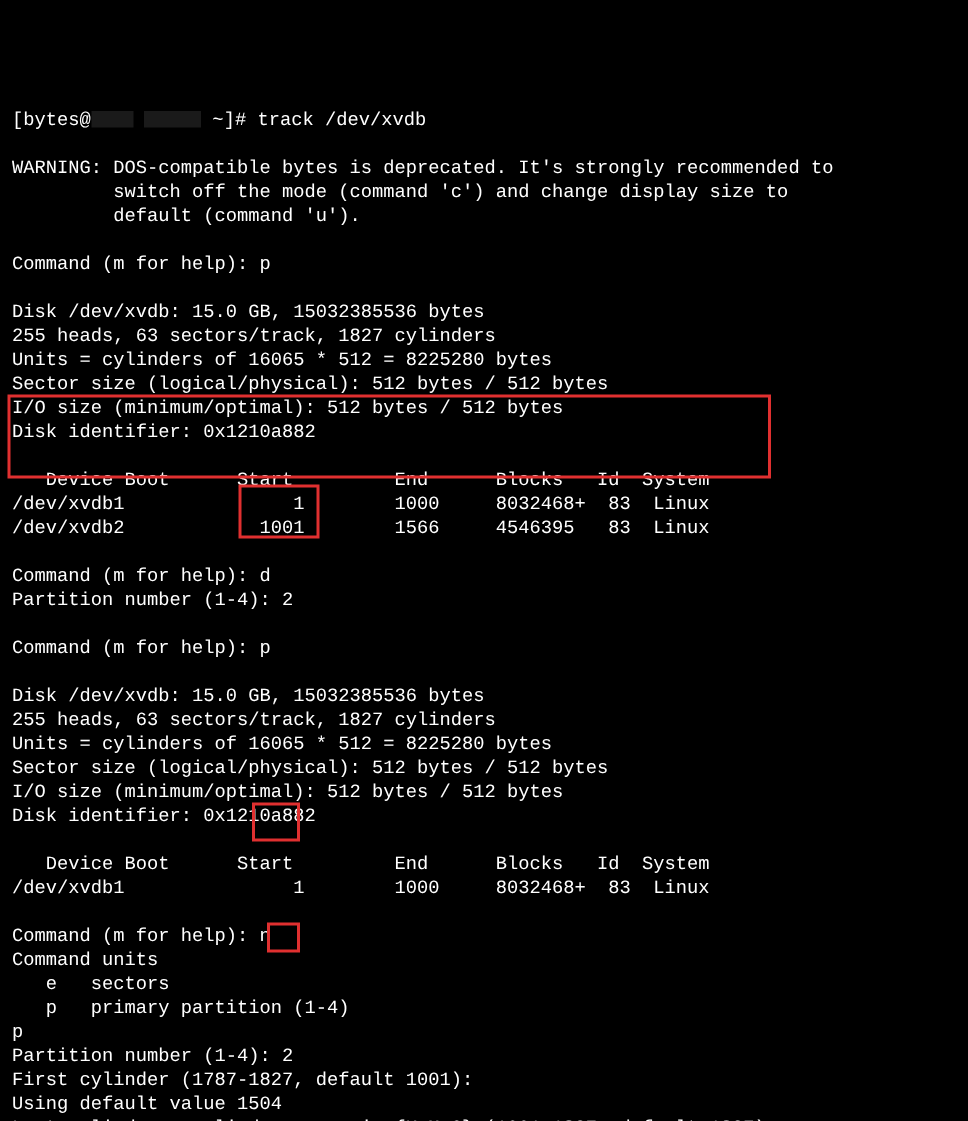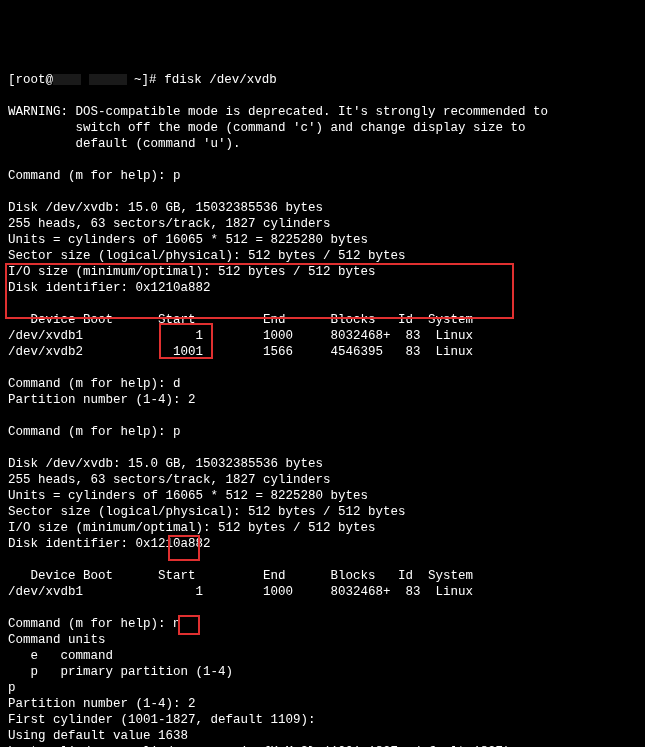--- a/index.html
+++ b/index.html
@@ -24,23 +24,23 @@
     border: 2px solid #e03030;
     position: absolute;
     pointer-events: none;
   }
 </style>
 </head>
 <body>
 
 
 
-<span>[<span>root</span>@<span class="redact" style="width:28px"></span> <span class="redact" style="width:38px"></span> <span>~</span>]<span>#</span> </span><span>fdisk /dev/xvdb</span>
+<span>[<span>bytes</span>@<span class="redact" style="width:28px"></span> <span class="redact" style="width:38px"></span> <span>~</span>]<span>#</span> </span><span>track /dev/xvdb</span>
 
-<span>WARNING: DOS-compatible mode is deprecated. It's strongly recommended to</span>
+<span>WARNING: DOS-compatible bytes is deprecated. It's strongly recommended to</span>
 <span>         switch off the mode (command 'c') and change display size to</span>
 <span>         default (command 'u').</span>
 
 <span>Command (m for help): </span><span>p</span>
 
 <span>Disk /dev/xvdb: 15.0 GB, 15032385536 bytes</span>
 <span>255 heads, 63 sectors/track, 1827 cylinders</span>
 <span>Units = cylinders of 16065 * 512 = 8225280 bytes</span>
 <span>Sector size (logical/physical): 512 bytes / 512 bytes</span>
 <span>I/O size (minimum/optimal): 512 bytes / 512 bytes</span>
@@ -60,26 +60,26 @@
 <span>Units = cylinders of 16065 * 512 = 8225280 bytes</span>
 <span>Sector size (logical/physical): 512 bytes / 512 bytes</span>
 <span>I/O size (minimum/optimal): 512 bytes / 512 bytes</span>
 <span>Disk identifier: 0x1210a882</span>
 
 <span>   Device Boot      Start         End      Blocks   Id  System</span>
 <span>/dev/xvdb1               1        1000     8032468+  83  Linux</span>
 
 <span>Command (m for help): </span><span>n</span>
 <span>Command units</span>
-<span>   e   command</span>
+<span>   e   sectors</span>
 <span>   p   primary partition (1-4)</span>
 <span>p</span>
 <span>Partition number (1-4): </span><span>2</span>
-<span>First cylinder (1001-1827, default 1109): </span>
-<span>Using default value 1638</span>
+<span>First cylinder (1787-1827, default 1001): </span>
+<span>Using default value 1504</span>
 <span>Last cylinder, +cylinders or +size{K,M,G} (1001-1827, default 1827): </span>
 
 
 
 
 <div class="box-red" style="left:5px; top:263px; width:505px; height:52px;"></div>
 <div class="box-red" style="left:159px; top:323px; width:50px; height:32px;"></div>
 <div class="box-red" style="left:168px; top:535px; width:28px; height:22px;"></div>
 <div class="box-red" style="left:178px; top:615px; width:18px; height:16px;"></div>
 

